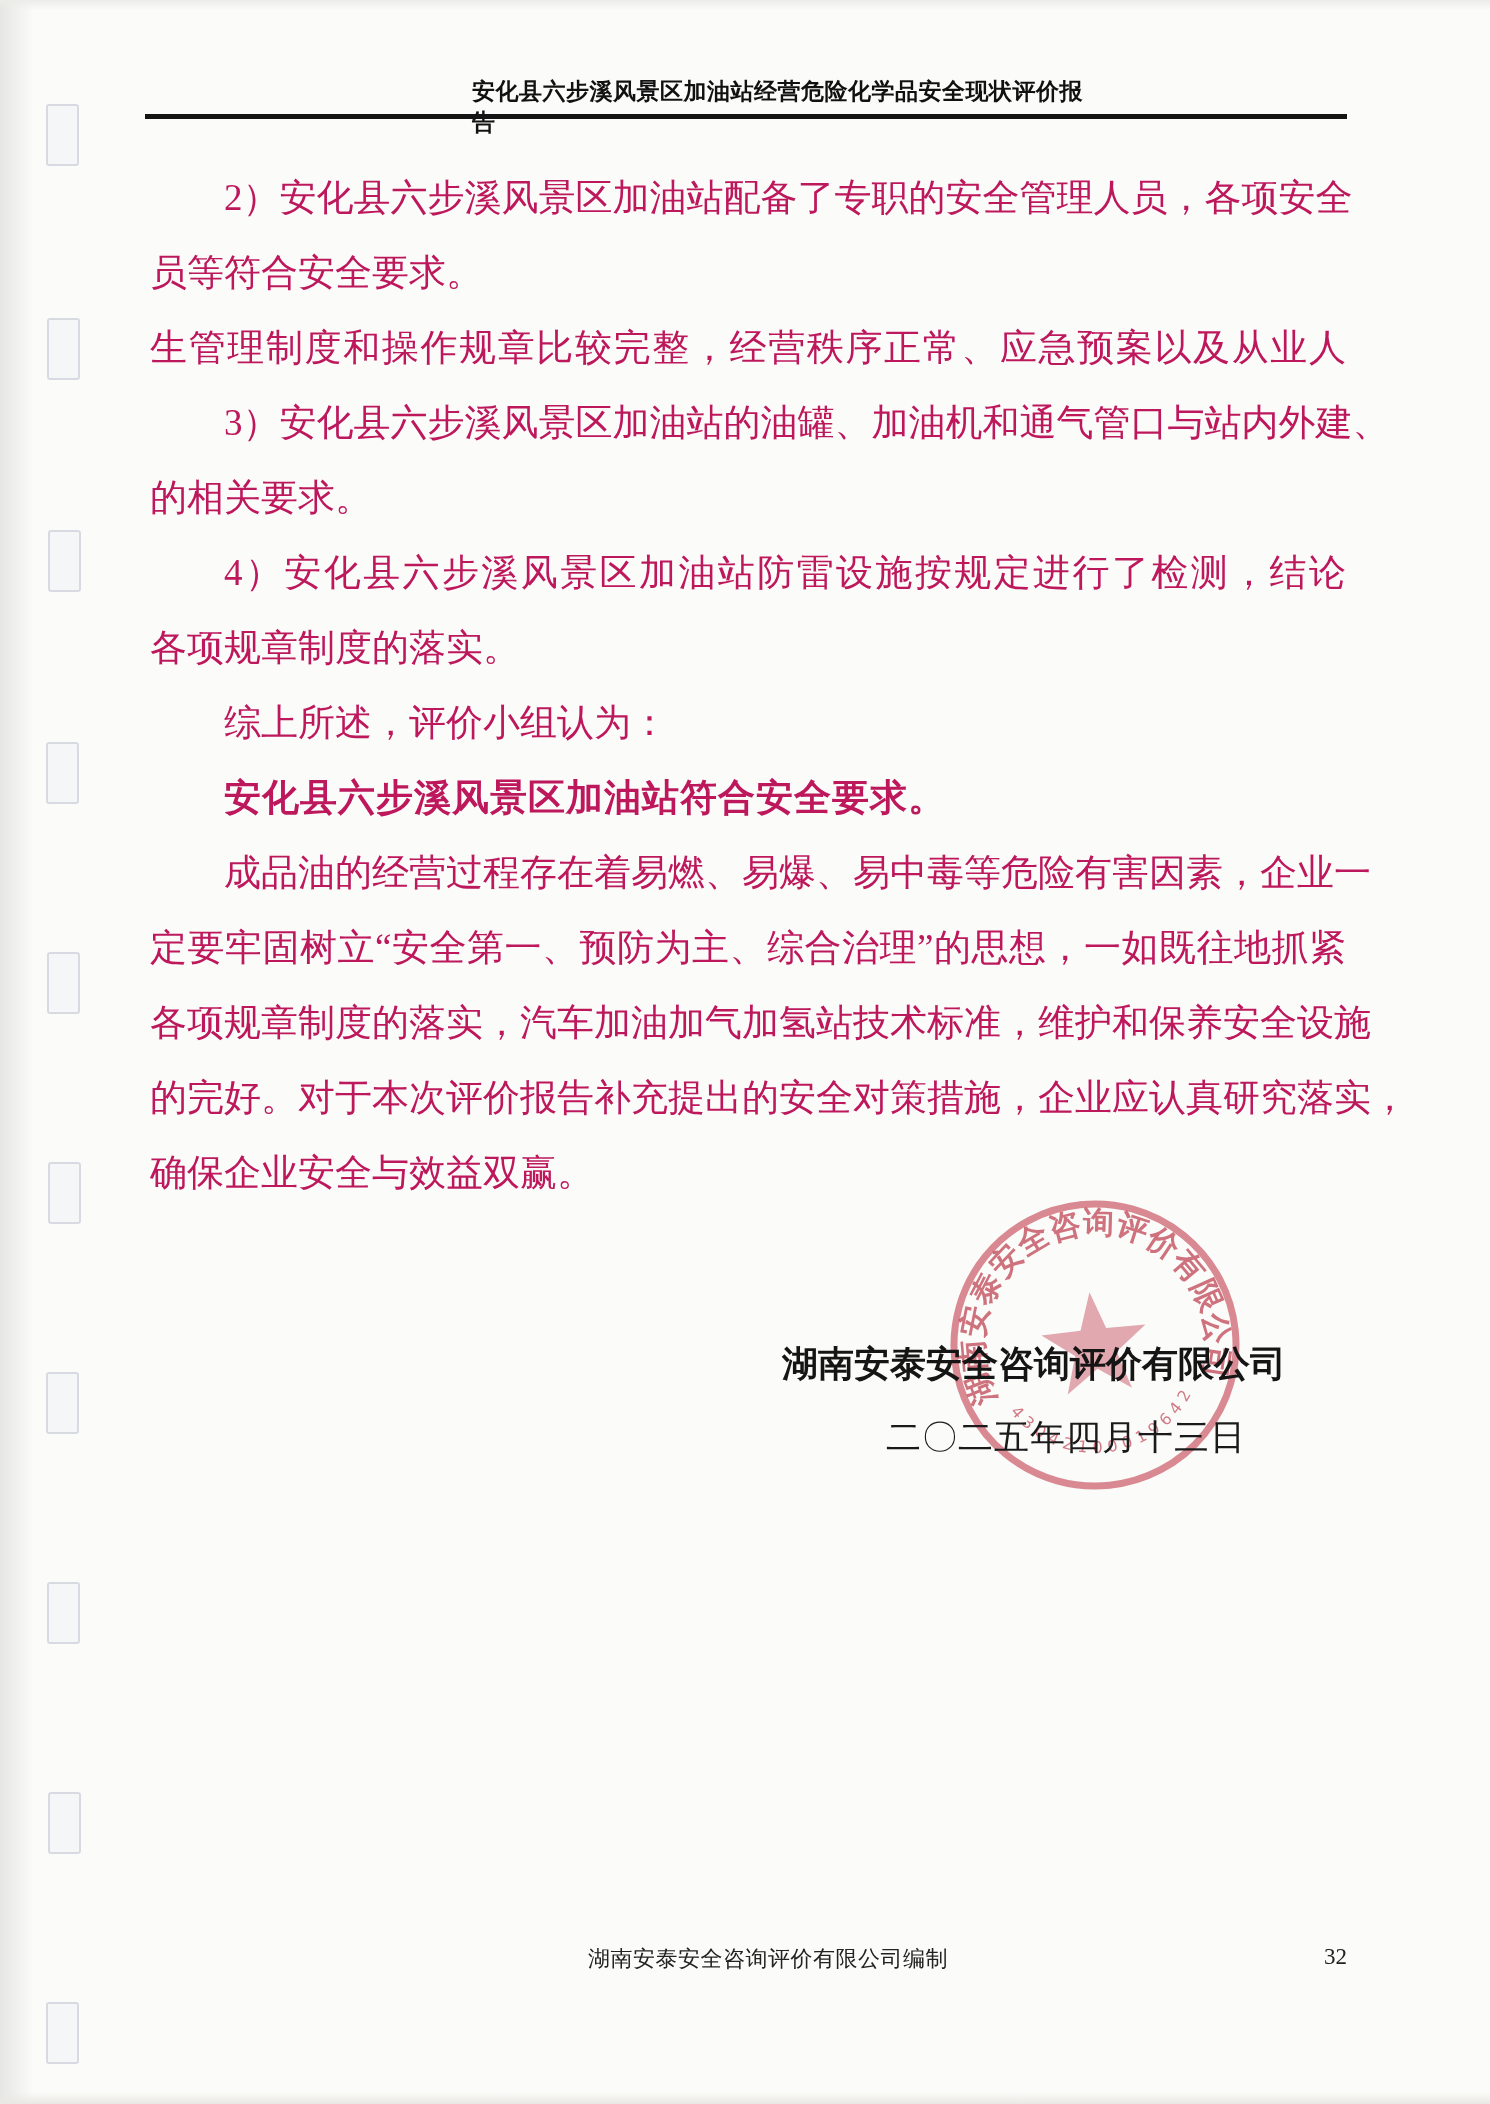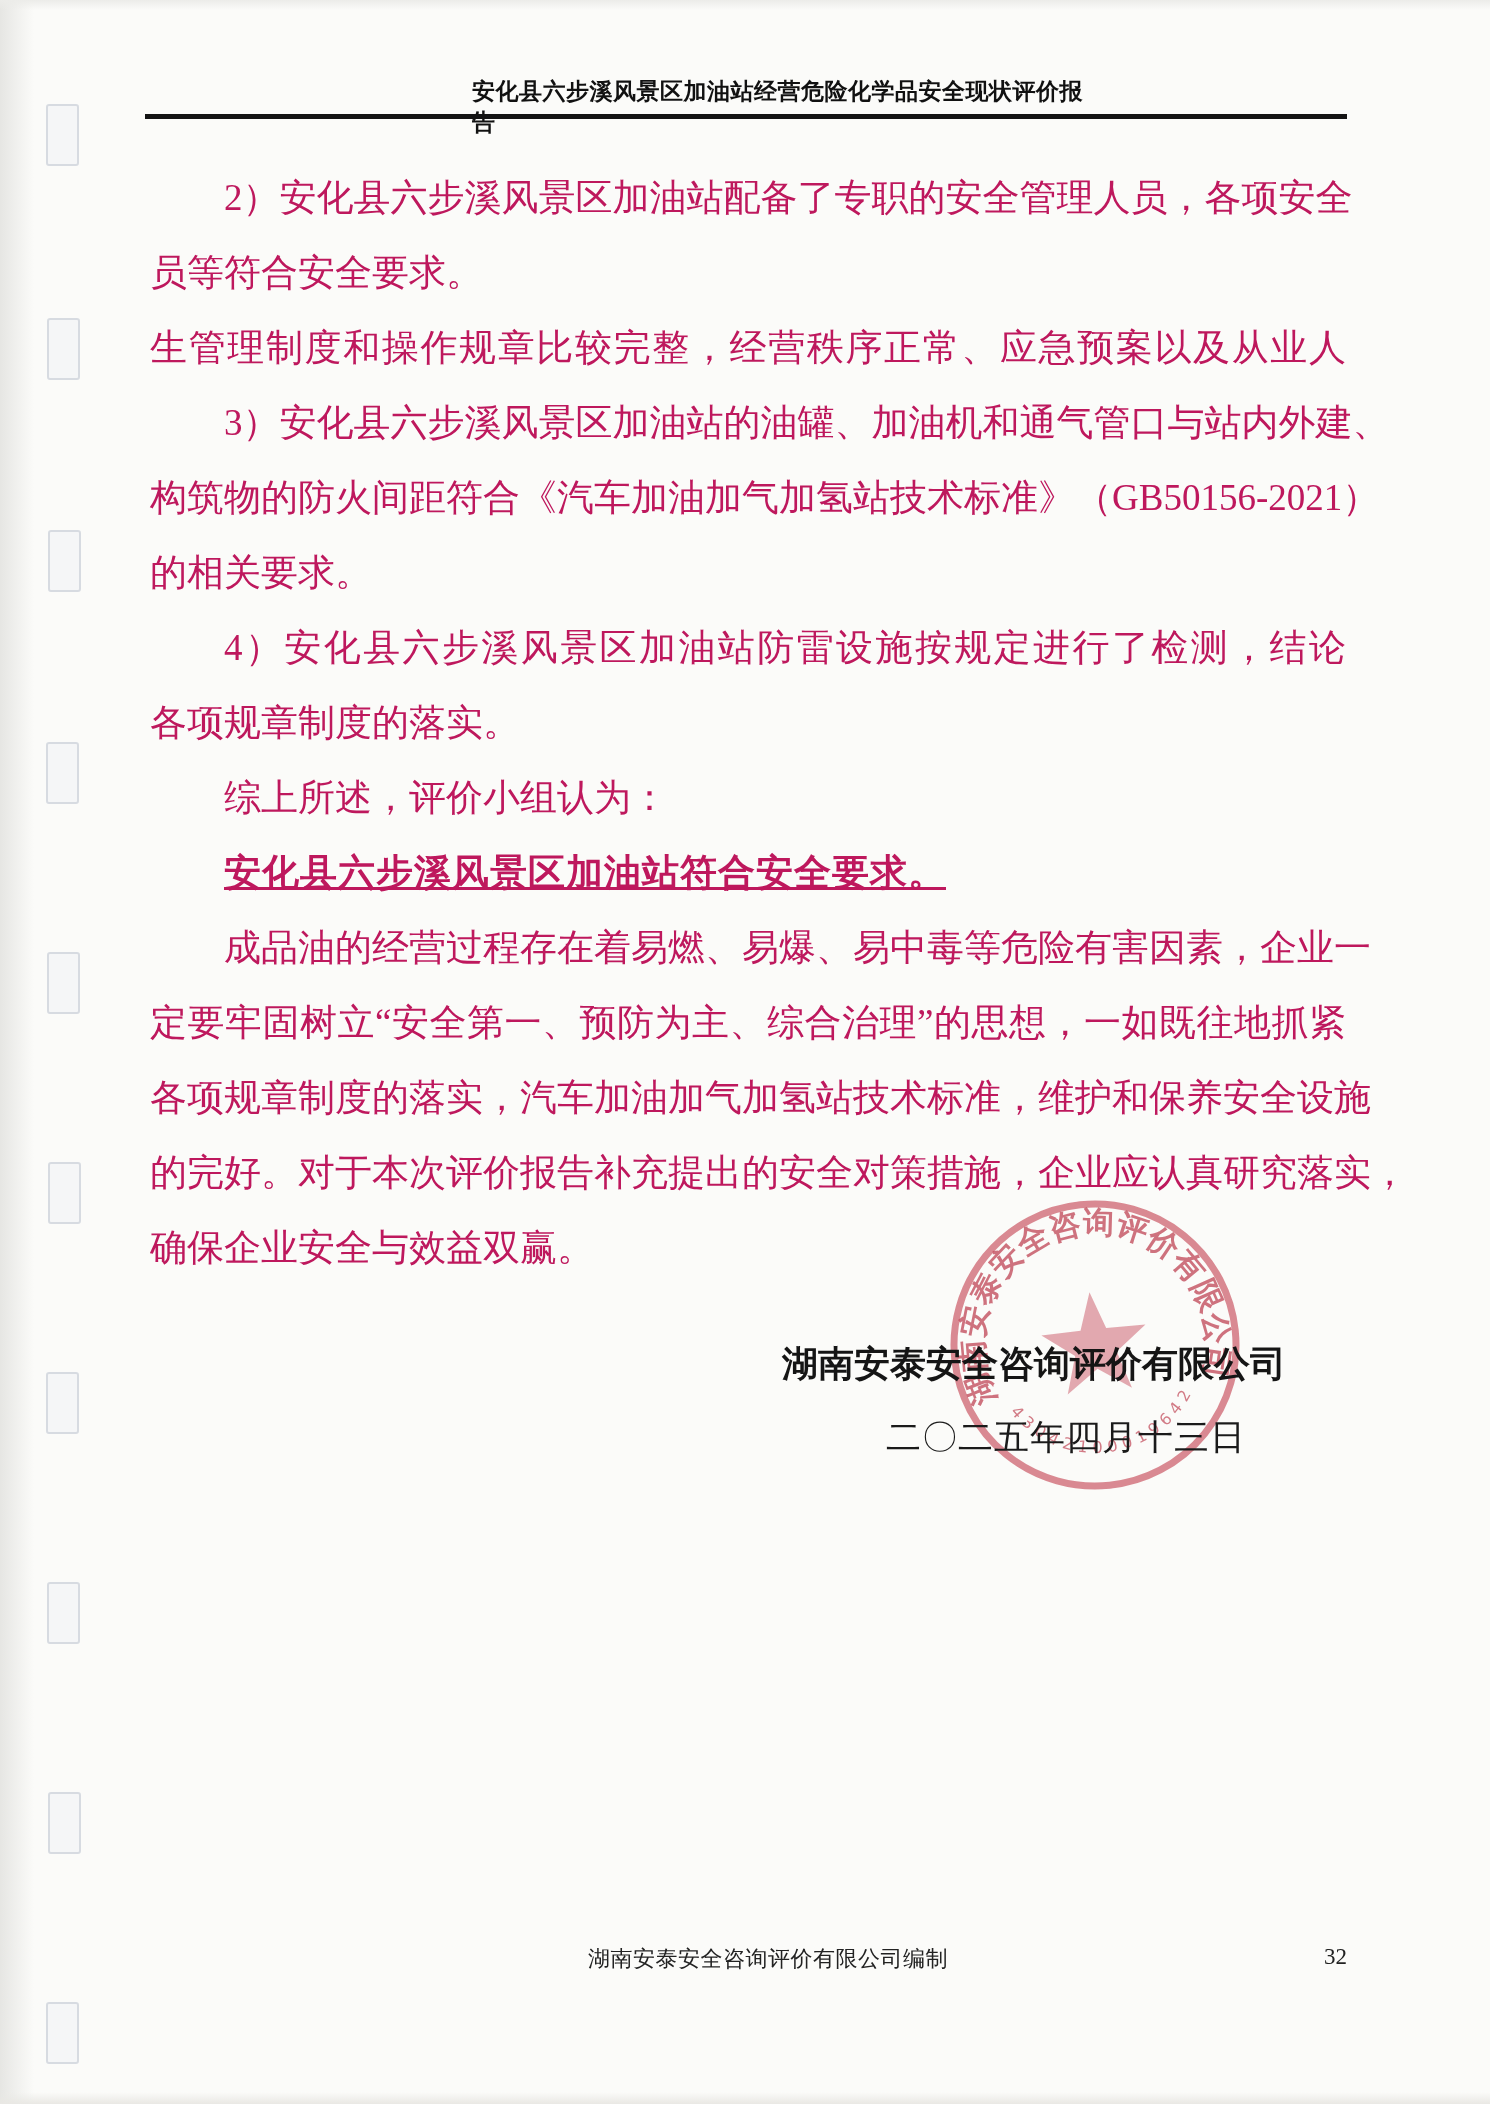--- a/index.html
+++ b/index.html
@@ -25,21 +25,21 @@
     font-weight:bold;font-size:23px;letter-spacing:.5px;color:#111;}
   .header-rule{position:absolute;left:145px;top:114px;width:1202px;height:5px;
     background:#141414;}
   
   .doc-body{position:absolute;left:150px;top:160px;width:1196px;
     font-size:37px;line-height:75px;color:#be185d;}
   .line{text-align:justify;text-align-last:justify;white-space:nowrap;}
   .line.first{padding-left:74px;}
   .line.last{text-align-last:left;white-space:normal;}
   .line.bold{font-family:"Liberation Sans","DejaVu Sans",sans-serif;
-    font-weight:bold;letter-spacing:1px;text-decoration:underline;}
+    font-weight:bold;letter-spacing:1px;}
   
   .company-line{position:absolute;left:782px;top:1340px;z-index:3;
     font-family:"Liberation Sans","DejaVu Sans",sans-serif;
     font-weight:bold;font-size:36px;letter-spacing:0;color:#151515;}
   .date-line{position:absolute;left:862px;top:1414px;z-index:3;
     font-size:35px;letter-spacing:1px;color:#1a1a1a;margin-left:24px;}
   
   .stamp{position:absolute;left:950px;top:1200px;width:290px;height:290px;
     z-index:2;transform:rotate(-6deg);}
   .stamp .ring{fill:none;stroke:#cc5d6a;stroke-width:7;opacity:.72;}
@@ -76,21 +76,20 @@
 
 <div class="header-title">安化县六步溪风景区加油站经营危险化学品安全现状评价报告</div>
 <div class="header-rule"></div>
 
 <div class="doc-body">
   <div class="line first">2）安化县六步溪风景区加油站配备了专职的安全管理人员，各项安全</div>
   <div class="line last">员等符合安全要求。</div>
   <div class="line">生管理制度和操作规章比较完整，经营秩序正常、应急预案以及从业人</div>
 
   <div class="line first">3）安化县六步溪风景区加油站的油罐、加油机和通气管口与站内外建、</div>
-  <div class="line">构筑物的防火间距符合《汽车加油加气加氢站技术标准》（GB50156-2021）</div>
   <div class="line last">的相关要求。</div>
 
   <div class="line first">4）安化县六步溪风景区加油站防雷设施按规定进行了检测，结论</div>
   <div class="line last">各项规章制度的落实。</div>
 
   <div class="line first last">综上所述，评价小组认为：</div>
 
   <div class="line first last bold">安化县六步溪风景区加油站符合安全要求。</div>
 
   <div class="line first">成品油的经营过程存在着易燃、易爆、易中毒等危险有害因素，企业一</div>

